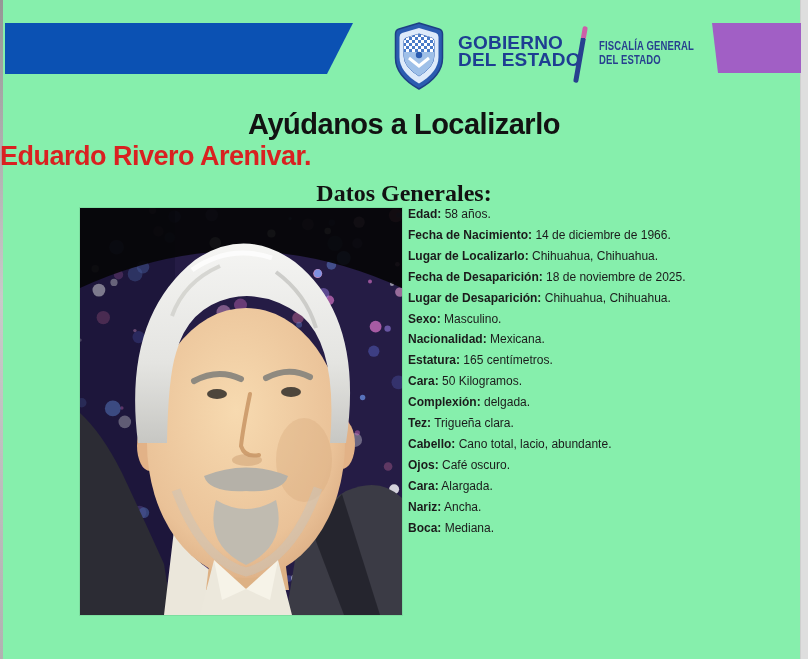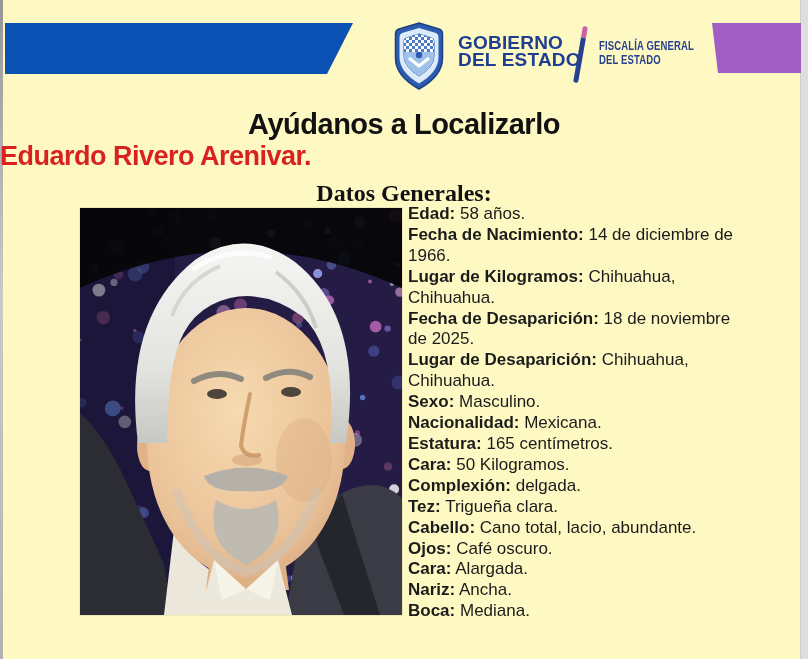--- a/index.html
+++ b/index.html
@@ -1,21 +1,21 @@
 <!DOCTYPE html>
 <html style="--bar-blue: #0b51b3; --accent-purple: #a15fc5; --brand-blue: #1e3e92; --agency-blue: #27408f; --divider-pink: #cd5fa8; --name-red: #d92121;"><head>
 <meta charset="utf-8">
 <style>
   html,body{margin:0;padding:0;}
   body{
     width:808px;height:659px;position:relative;overflow:hidden;
     background:#ffffff;
     font-family:"Liberation Sans", sans-serif;
   }
-  .page{position:absolute;inset:0;background:#fef9c3;}
+  .page{position:absolute;inset:0;background:#86efac;}
   .scan-edge-left{position:absolute;left:0;top:0;width:3px;height:100%;
     background:linear-gradient(#969696,#c9c9c9 45%,#b2b2b2);}
   .scan-edge-right{position:absolute;right:0;top:0;width:7px;height:100%;
     background:#dedede;border-left:1px solid #cfcfcf;}
 
   
   .blue-bar{position:absolute;left:5px;top:23px;width:348px;height:51px;
     background:var(--bar-blue,#0b51b3);
     clip-path:polygon(0 0,100% 0,calc(100% - 26px) 100%,0 100%);}
   .crest{position:absolute;left:394px;top:22px;width:50px;height:68px;}
@@ -43,21 +43,21 @@
   .section-heading{position:absolute;top:180px;left:0;width:100%;margin:0;
     text-align:center;font-size:24px;font-weight:bold;color:#121212;font-family:Liberation Serif, serif;}
 
   
   .photo{position:absolute;left:80px;top:208px;width:322px;height:407px;
     box-shadow:0 0 0 1px rgba(0,0,0,.07);}
   .photo svg{display:block;}
 
   
   .details{position:absolute;left:408px;top:204px;width:334px;
-    font-size:17px;line-height:20.9px;color:#1b1b1b;}
+    font-size:12px;line-height:20.9px;color:#1b1b1b;}
   .detail-label{font-weight:bold;}
 </style>
 </head>
 <body>
 
 <div class="page">
 
   <div class="scan-edge-left"></div>
   <div class="scan-edge-right"></div>
 
@@ -287,21 +287,21 @@
         <path d="M124,268 Q166,251 208,268 Q203,285 166,283 Q129,285 124,268 Z" fill="#b5b1a8"></path>
         <path d="M136,292 Q166,310 196,292 Q208,337 166,357 Q124,337 136,292 Z" fill="#c0bbb0"></path>
       </svg>
     </div>
 
     <div class="details">
       <div class="detail-item"><span class="detail-label">Edad:</span> <span class="detail-value">58 años.</span></div>
 
       <div class="detail-item"><span class="detail-label">Fecha de Nacimiento:</span> <span class="detail-value">14 de diciembre de 1966.</span></div>
 
-      <div class="detail-item"><span class="detail-label">Lugar de Kilogramos:</span> <span class="detail-value">Chihuahua, Chihuahua.</span></div>
+      <div class="detail-item"><span class="detail-label">Lugar de Localizarlo:</span> <span class="detail-value">Chihuahua, Chihuahua.</span></div>
 
       <div class="detail-item"><span class="detail-label">Fecha de Desaparición:</span> <span class="detail-value">18 de noviembre de 2025.</span></div>
 
       <div class="detail-item"><span class="detail-label">Lugar de Desaparición:</span> <span class="detail-value">Chihuahua, Chihuahua.</span></div>
 
       <div class="detail-item"><span class="detail-label">Sexo:</span> <span class="detail-value">Masculino.</span></div>
 
       <div class="detail-item"><span class="detail-label">Nacionalidad:</span> <span class="detail-value">Mexicana.</span></div>
 
       <div class="detail-item"><span class="detail-label">Estatura:</span> <span class="detail-value">165 centímetros.</span></div>

